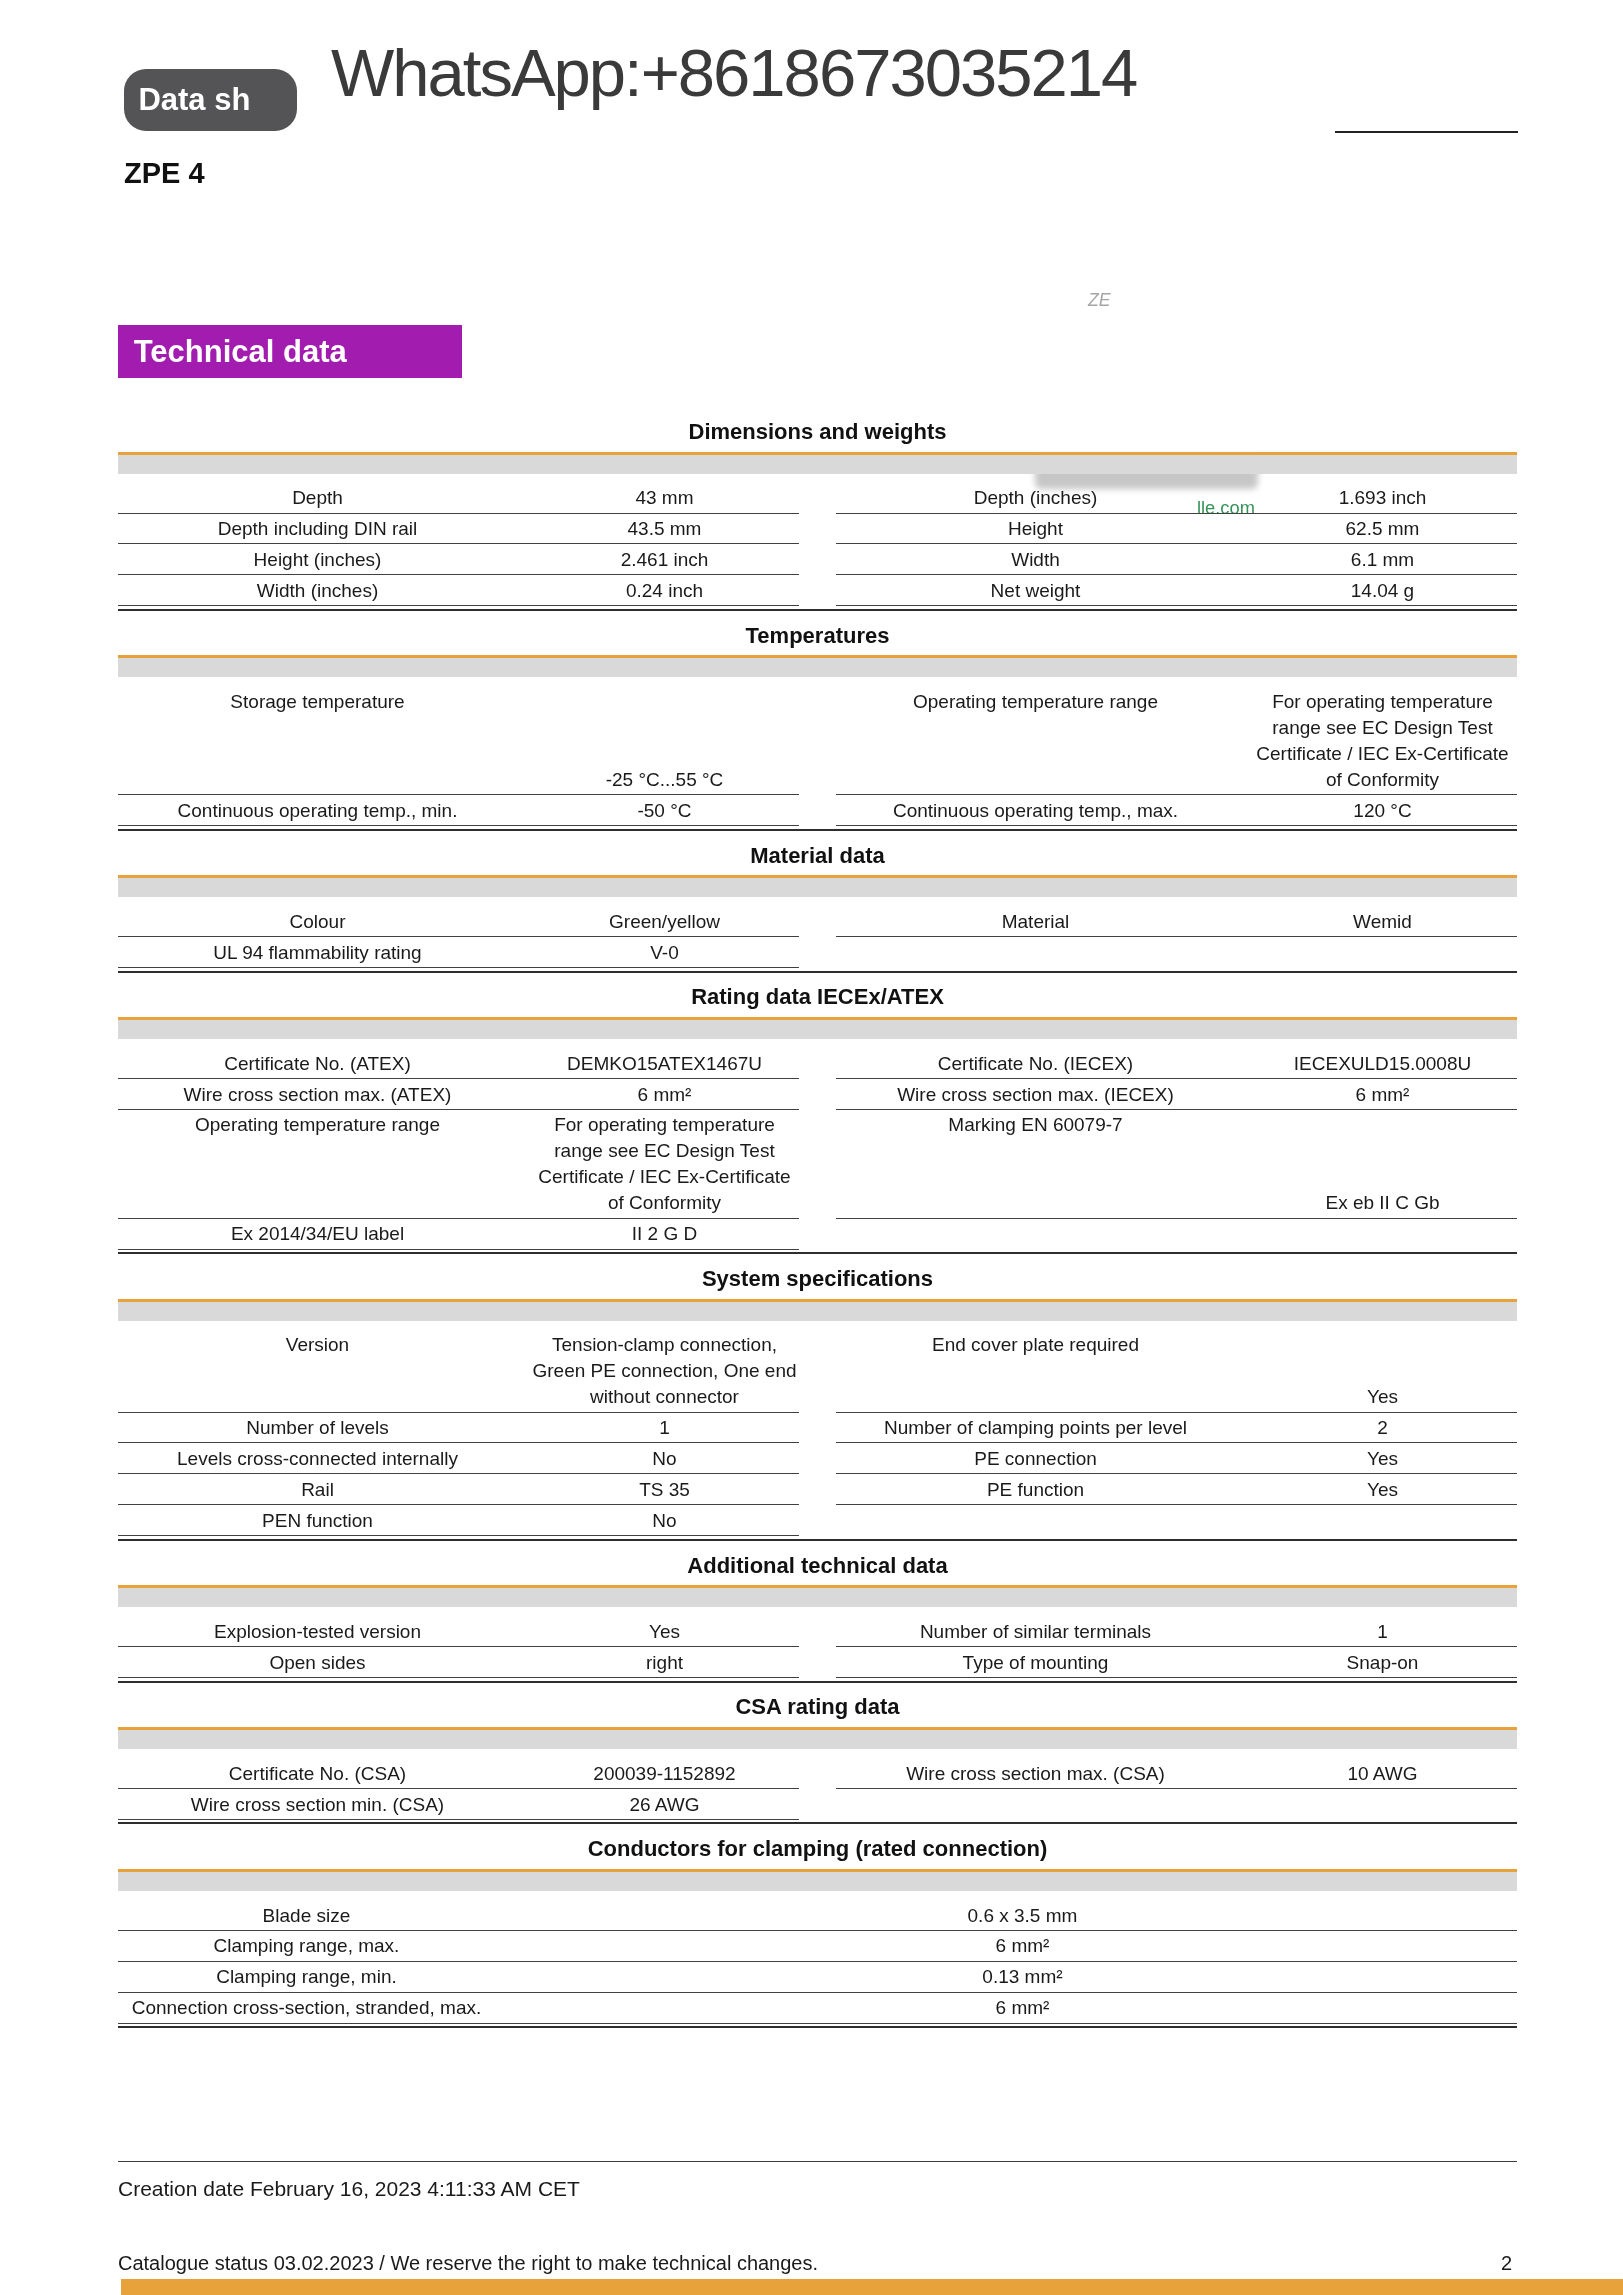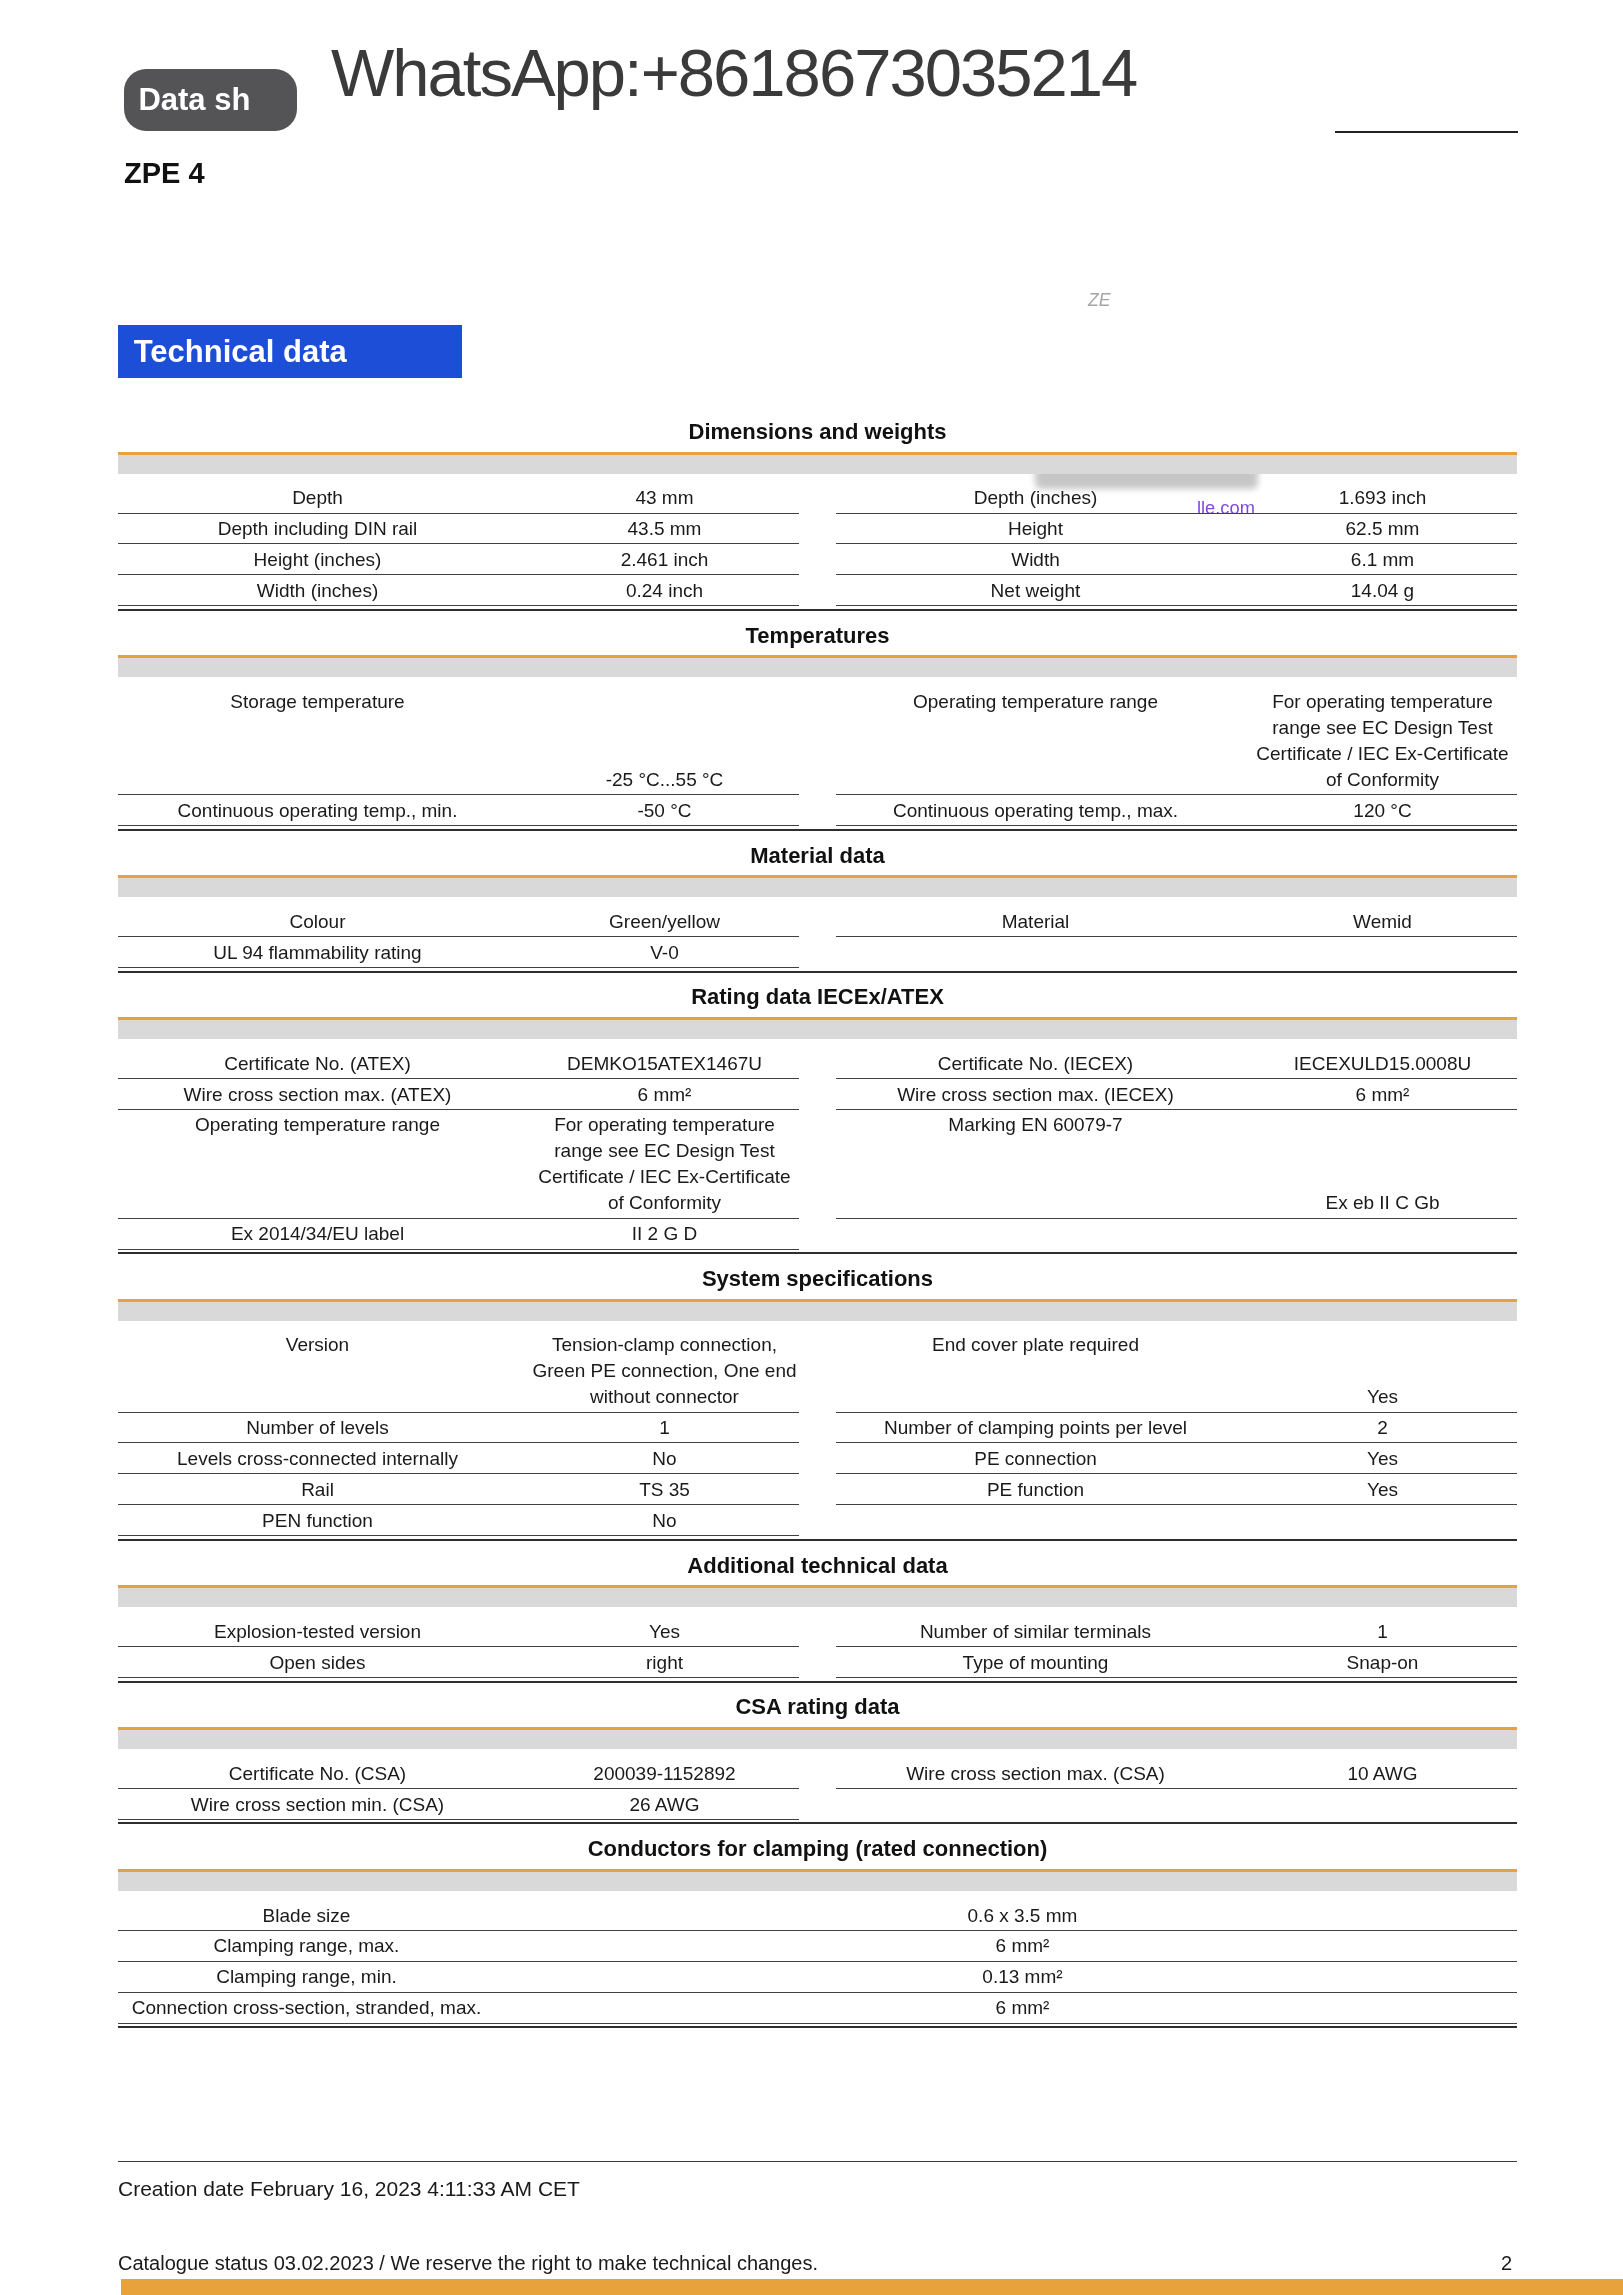--- a/index.html
+++ b/index.html
@@ -15,39 +15,39 @@
     line-height:62px; padding-left:14.4px; white-space:nowrap; overflow:hidden;border-radius:22px;
   }
   .product-title {
     position:absolute; left:124px; top:157px; font-size:29px; font-weight:bold; color:#111;
   }
   .header-rule {
     position:absolute; left:1335px; top:131px; width:183px; height:2px; background:#222;
   }
   .banner {
     position:absolute; left:118px; top:325px; width:344px; height:53px;
-    background:#1d4ed8; color:#ffffff; font-size:31px; font-weight:bold;
+    background:#a21caf; color:#ffffff; font-size:31px; font-weight:bold;
     line-height:53px; padding-left:15.7px; white-space:nowrap;
   }
   
   .wm-backing { position:absolute; left:298px; top:19.6px; width:1028px; height:117px; background:#ffffff; }
   .wm-top {
     position:absolute; left:331px; top:34px; font-size:67px; color:#3a3a3a;
     letter-spacing:-2px; white-space:nowrap;
   }
   .wm-corner {
     position:absolute; left:1088px; top:290px; font-size:17.7px; font-style:italic;
     color:#888; opacity:.75;
   }
   .wm-blob {
     position:absolute; left:1035px; top:458px; width:223px; height:31px;
     background:#8f8f8f; opacity:.5; border-radius:5.9px; filter:blur(3.3px);
   }
   .wm-mid {
-    position:absolute; left:1197px; top:497px; font-size:18.3px; color:#6d28d9; opacity:.85;
+    position:absolute; left:1197px; top:497px; font-size:18.3px; color:#15803d; opacity:.85;
   }
   
   .sections { position:absolute; left:118px; top:419px; width:1399px; }
   .section { margin:0;text-align:center; }
   .section-title { font-size:22px; line-height:26px; font-weight:bold; color:#111; margin:0 0 6.5px 0; }
   .section-band {
     height:22px; background:#D9D9D9; border-top:3.3px solid #E8A23C; margin-bottom:9.2px;
   }
   .row { display:grid; padding-top:2.6px;gap:16px; }
   .row.two { grid-template-columns:1fr 1fr; column-gap:37px; }

